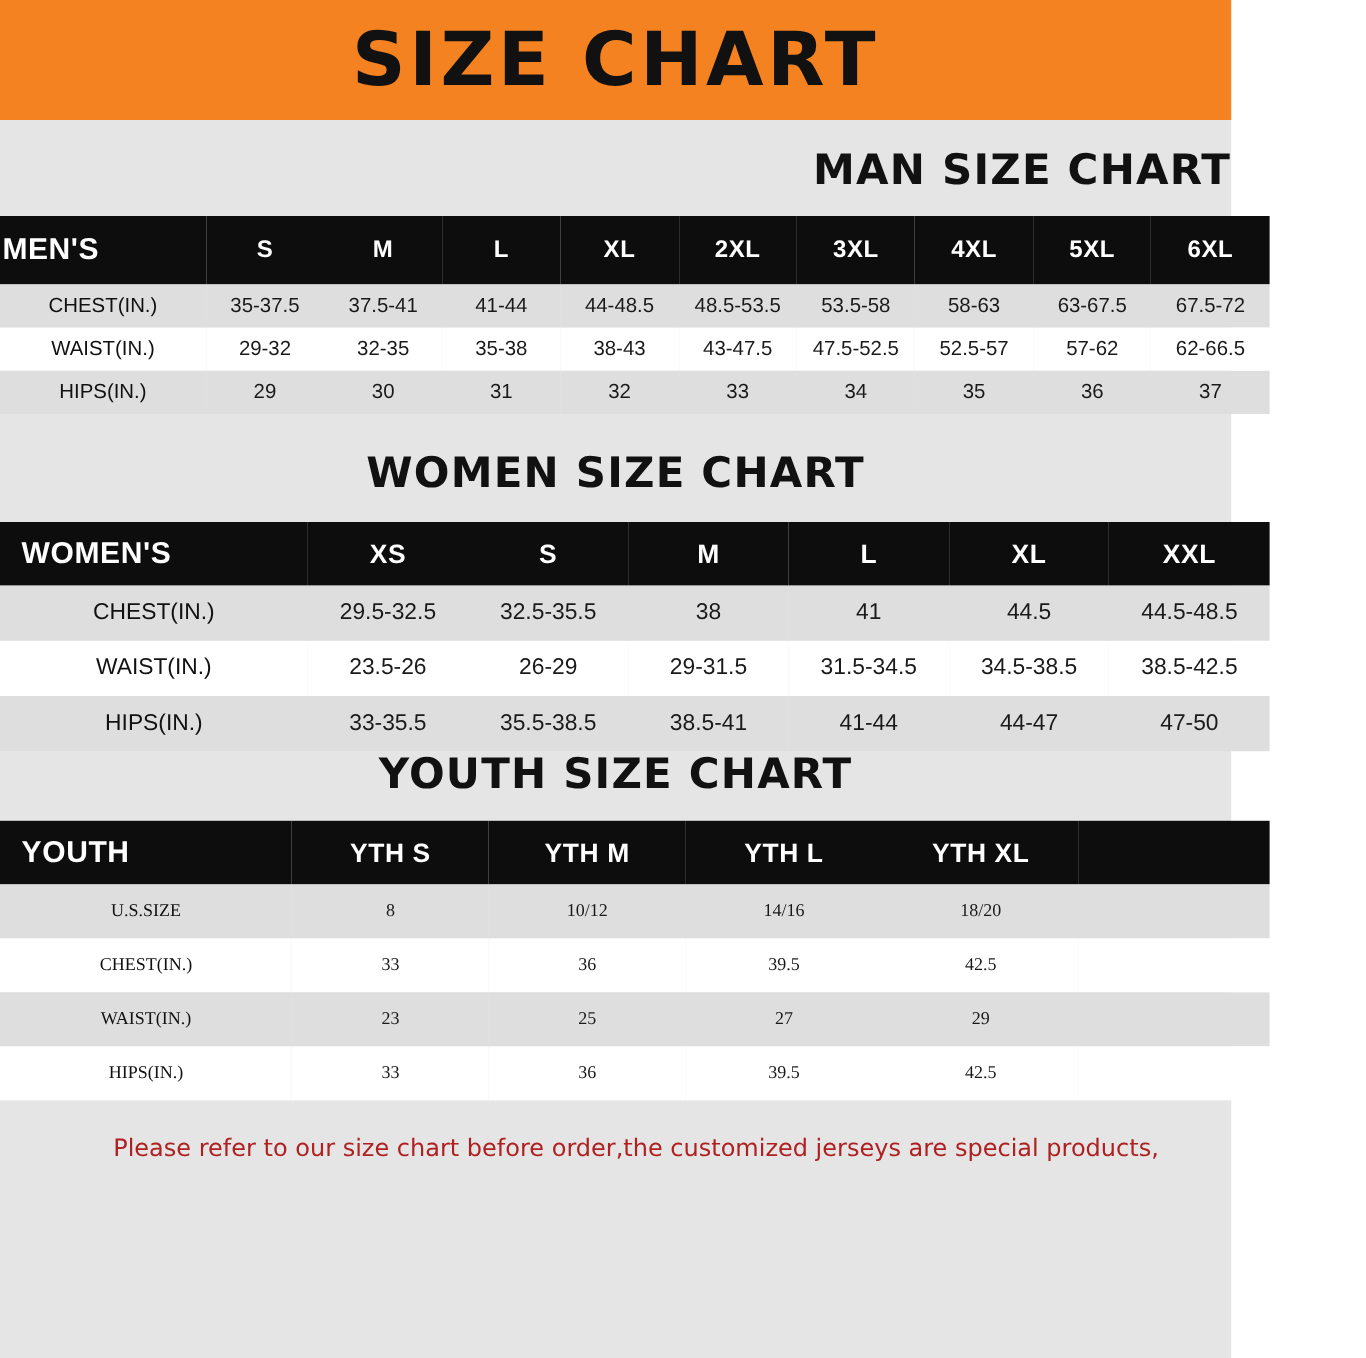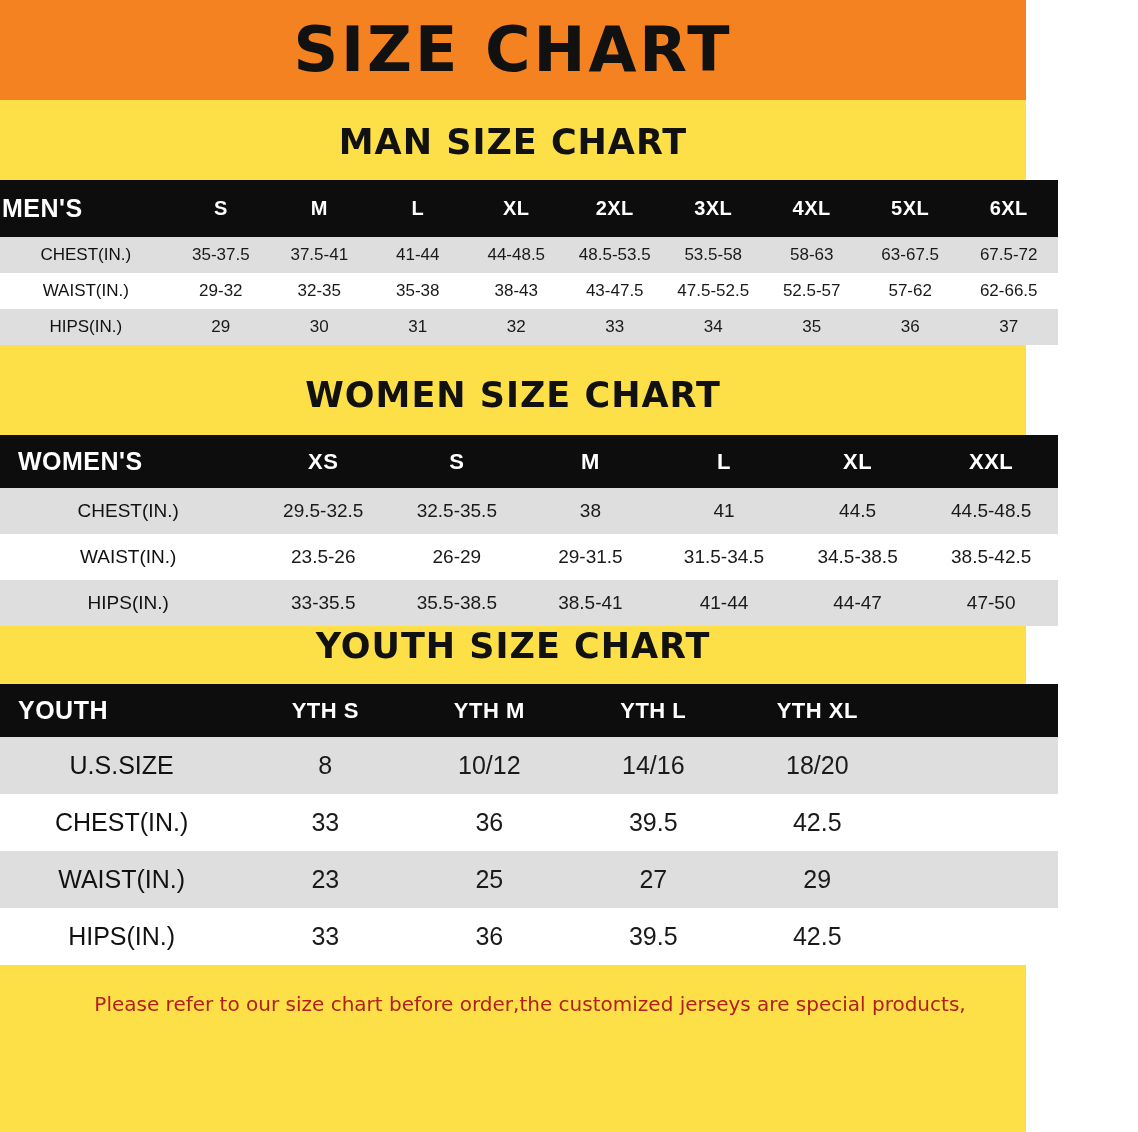--- a/index.html
+++ b/index.html
@@ -11,21 +11,21 @@
     width: 1138px;
     height: 1132px;
     font-family: "Liberation Sans", sans-serif;
     color: #111111;
     overflow: hidden;
   }
   .page {
     position: relative;
     width: 1026px;
     height: 1132px;
-    background: #fde047;
+    background: #e5e5e5;
   }
 
   
   .banner {
     width: 100%;
     height: 100px;
     background: #f58220;
     display: flex;
     align-items: center;
     justify-content: center;
@@ -42,21 +42,21 @@
 
   
   .section-heading {
     text-align: center;
     font-family: "DejaVu Sans", sans-serif;
     font-weight: bold;
     font-size: 35px;
     letter-spacing: 1px;
     color: #111111;
   }
-  .h-man { margin-top: 22px; }
+  .h-man { margin-top: 22px; text-align: right; }
   .h-women { margin-top: 30px; }
   .h-youth { }
 
   
   .table-wrap {
     margin: 0 auto;
     width: 1058px;
   }
   table {
     width: 100%;
@@ -106,21 +106,21 @@
   .women-table thead th { font-size: 22px; }
   .women-table tbody td { font-size: 19px; }
   .women-table thead th.label-col { font-size: 25px; }
   .women-table tbody td { padding: 12px 2px; }
 
   
   .youth-table col.c0 { width: 23%; }
   .youth-table col.cX { width: 15.5%; }
   .youth-table col.cPad { width: 15%; }
   .youth-table thead th { font-size: 22px; }
-  .youth-table tbody td { font-size: 25px; padding: 14px 2px; }
+  .youth-table tbody td { font-size: 15px; padding: 14px 2px; font-family: Liberation Serif, serif; }
   .youth-table thead th.label-col { font-size: 25px; }
 
   .men-spacer { height: 18px; }
   .women-spacer { height: 20px; }
   .youth-spacer { height: 18px; }
 
   .men-head-pad thead th { padding: 14px 2px; }
 
   
   .note {

